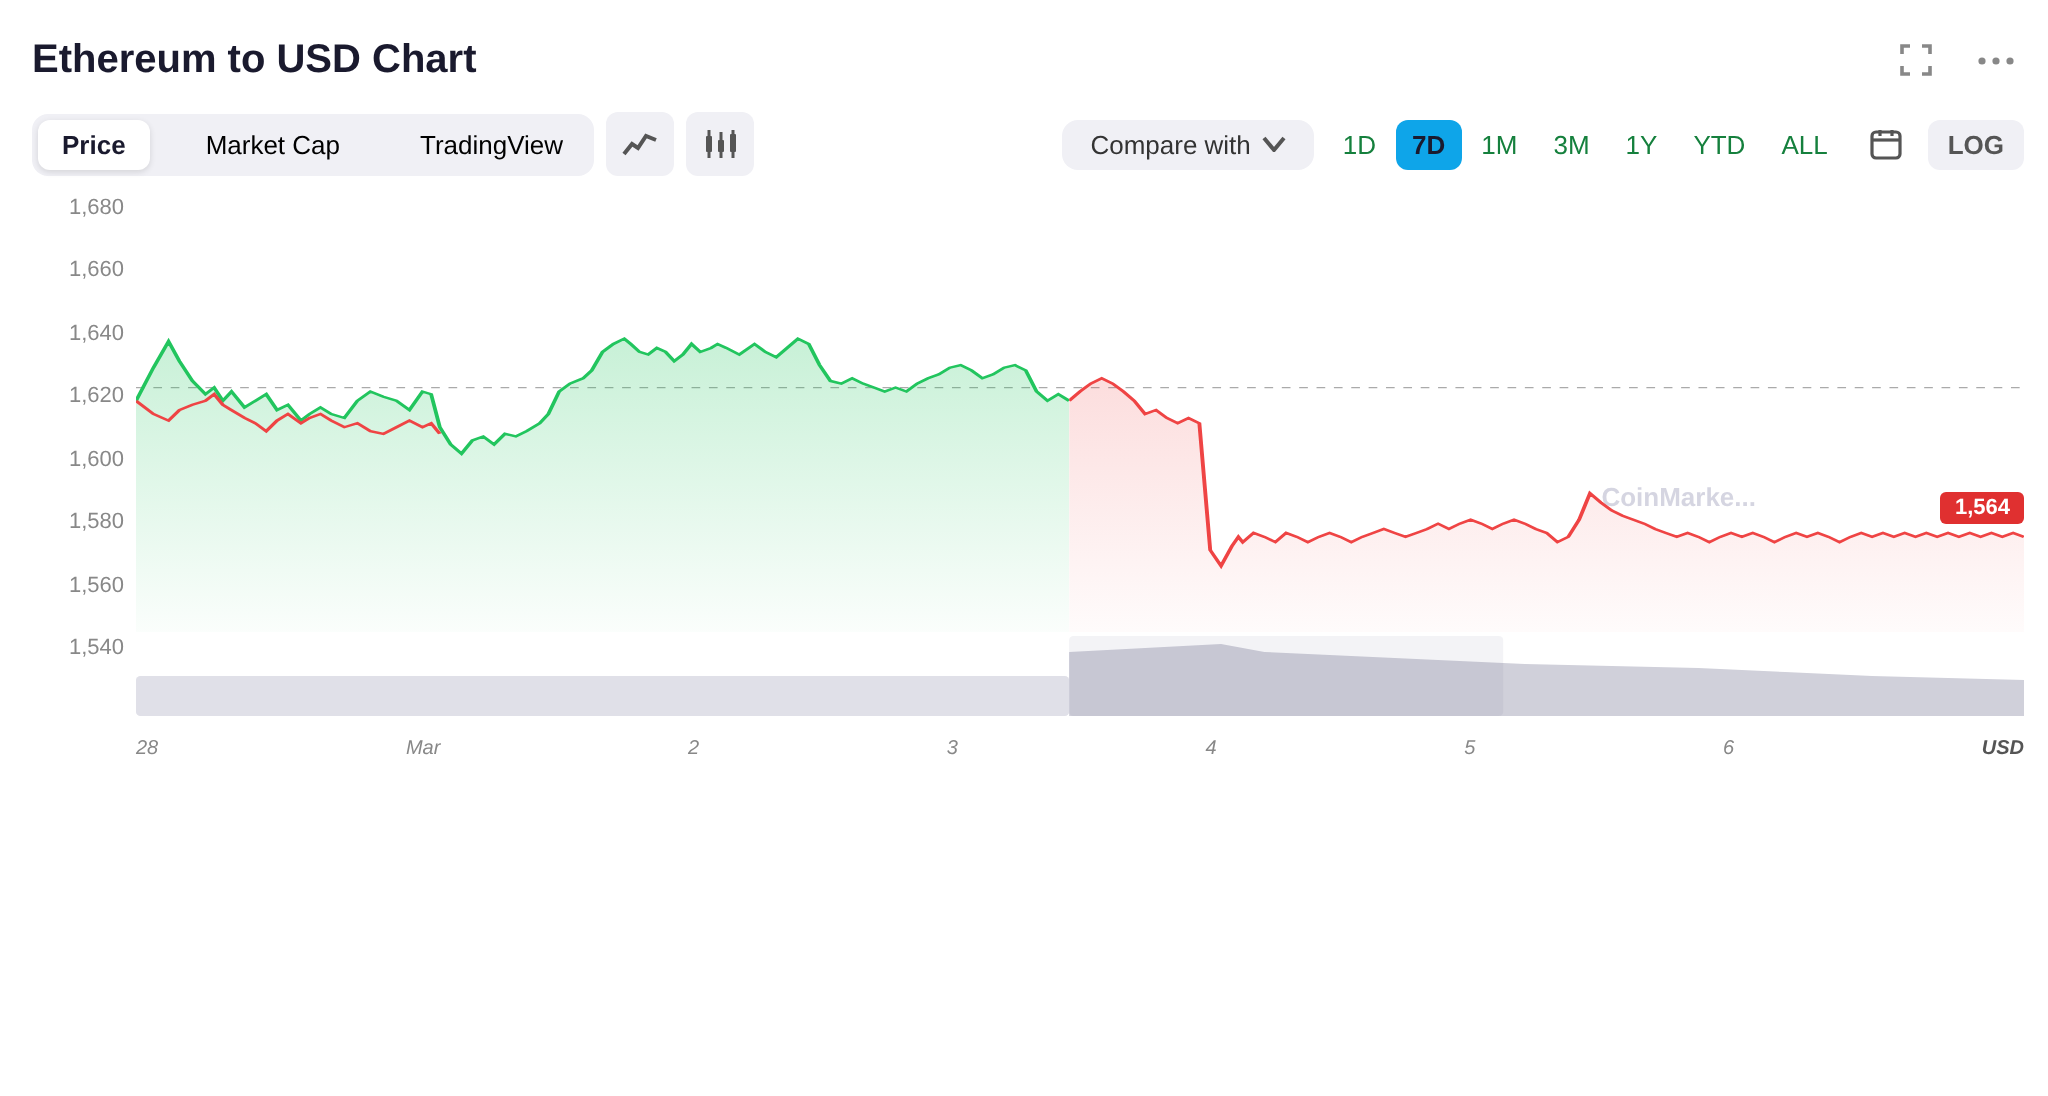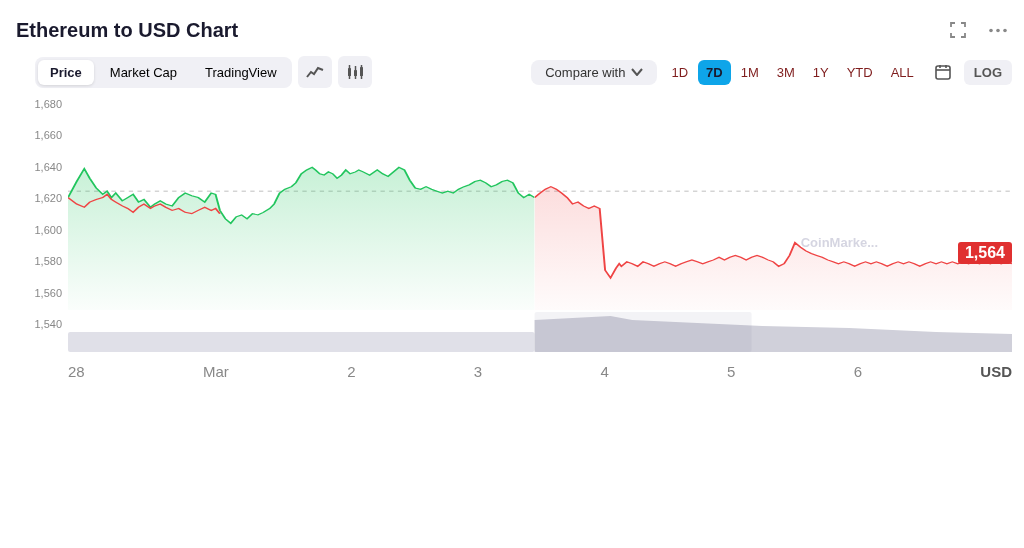--- a/index.html
+++ b/index.html
@@ -53,22 +53,21 @@
       align-items: center;
       gap: 6px;
       margin-bottom: 10px;
       flex-wrap: wrap;
     }
     .tab-group {
       display: flex;
       background: #f0f0f5;
       border-radius: 8px;
       padding: 3px;
-      gap: 4px;
-      margin-left: 19px;
+      gap: 16px;
     }
     .tab-btn {
       padding: 5px 12px;
       border: none;
       background: transparent;
       border-radius: 6px;
       font-size: 13px;
       font-weight: 500;
       color: #000000;
       cursor: pointer;
@@ -112,21 +111,21 @@
       align-items: center;
       gap: 2px;
     }
     .period-btn {
       padding: 5px 8px;
       border: none;
       background: transparent;
       border-radius: 6px;
       font-size: 13px;
       font-weight: 500;
-      color: #7f1d1d;
+      color: #15803d;
       cursor: pointer;
     }
     .period-btn.active {
       background: #0ea5e9;
       color: #1a1a2e;
       font-weight: 600;
     }
     .cal-btn {
       background: none;
       border: none;
@@ -191,42 +190,43 @@
     svg.minimap {
       width: 100%;
       height: 100%;
     }
     .x-axis {
       display: flex;
       justify-content: space-between;
       padding: 3px 0 0 0;
     }
     .x-label {
-      font-size: 15px;
+      font-size: 10px;
       color: #888;
+      font-style: italic;
     }
     .x-label.usd {
       text-align: right;
       font-weight: 600;
       color: #555;
     }
     .watermark {
       position: absolute;
       bottom: 60px;
       right: 134px;
       font-size: 13px;
       color: rgba(150,150,180,0.4);
       font-weight: 600;
     }
     .price-badge {
       position: absolute;
       right: 0;
       background: #e03030;
       color: #fff;
-      font-size: 16px;
+      font-size: 11px;
       font-weight: 700;
       padding: 2px 7px;
       border-radius: 3px;
     }
   </style>
 </head>
 <body>
 
 <div class="chart-container">
 

